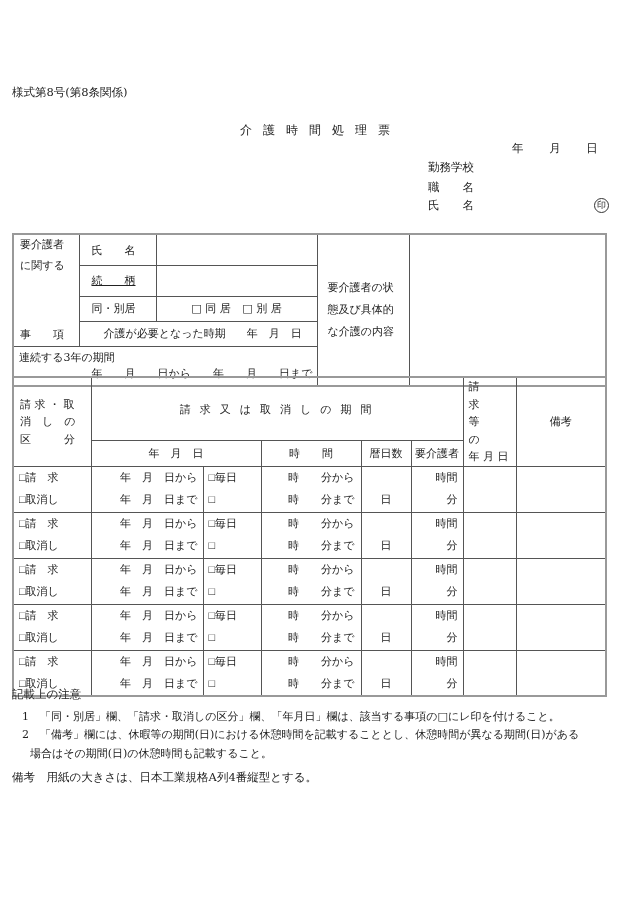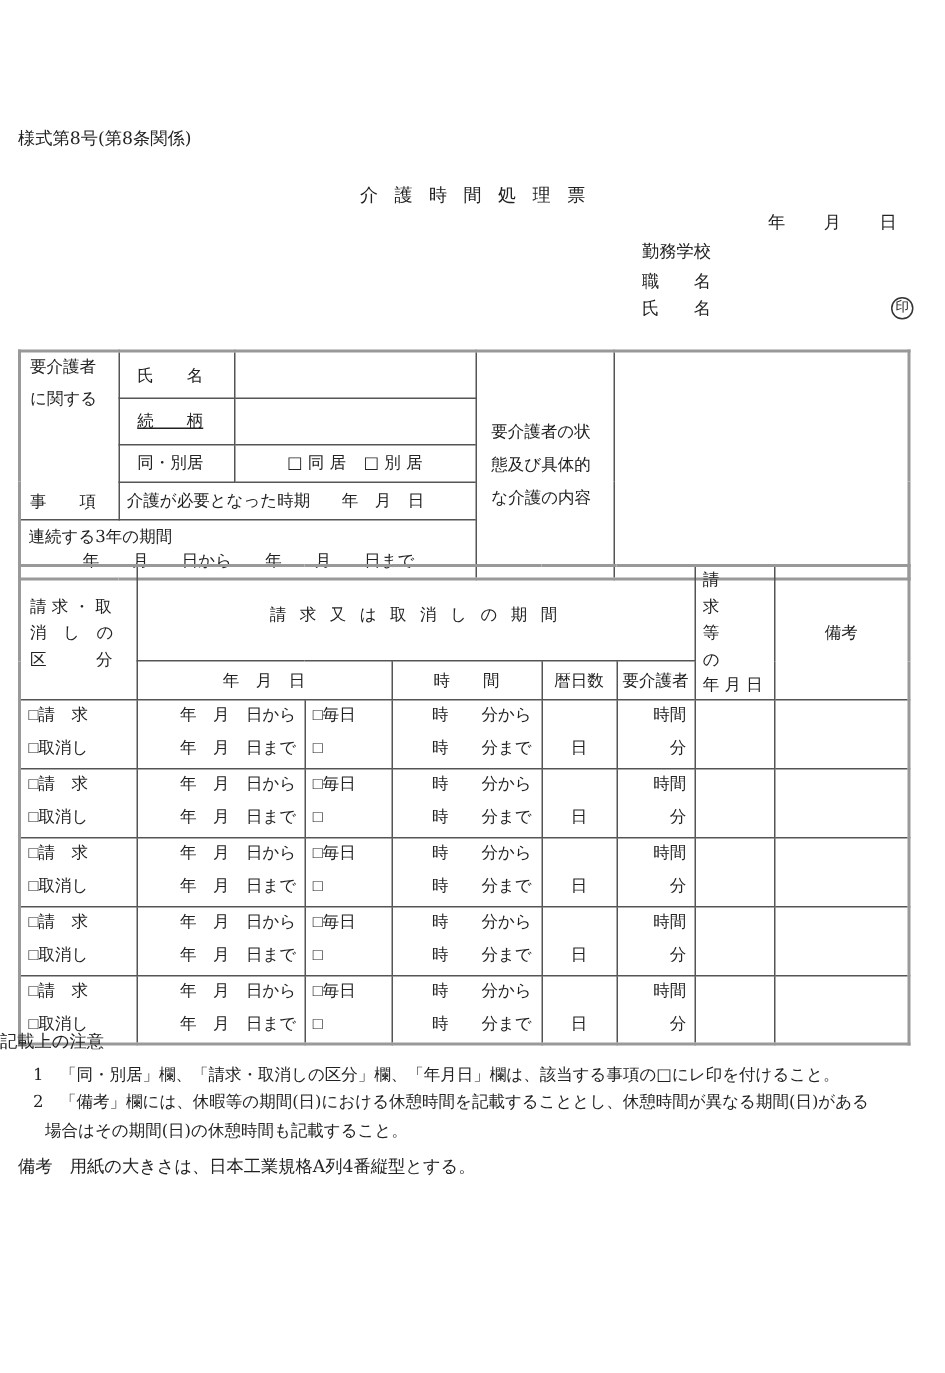--- a/index.html
+++ b/index.html
@@ -61,30 +61,30 @@
     <td></td>
   </tr>
   <tr style="height:23px;">
     <td style="padding-left:12px;">同・別居</td>
     <td class="c">
       <span style="margin-right:8px;">□ 同 居</span>
       <span>□ 別 居</span>
     </td>
   </tr>
   <tr style="height:23px;">
-    <td colspan="2" style="padding-left:5px;margin-top:32px;">
+    <td colspan="2" style="padding-left:24px;margin-top:32px;">
       <span>介護が必要となった時期</span>
       <span style="display:inline-block;width:14px"></span>
       <span>年　月　日</span>
     </td>
   </tr>
   <tr style="height:40px;">
     <td colspan="3" style="padding-left:5px;line-height:1.45;">
       <div>連続する3年の期間</div>
-      <div class="r" style="padding-right:4px;text-align:center;">年　　月　　日から　　年　　月　　日まで</div>
+      <div class="r" style="padding-right:4px;">年　　月　　日から　　年　　月　　日まで</div>
     </td>
   </tr>
 </tbody>
   </table>
 
 <table class="outer" style="left:12px;top:376px;width:593px;">
   <colgroup>
     <col style="width:78px">
       <col style="width:112px">
       <col style="width:58px">
@@ -312,17 +312,17 @@
             <span>時間</span>
             <span>分</span>
           </div>
         </td>
     <td></td>
     <td></td>
   </tr>
 </tbody>
   </table>
 
-<div class="abs" style="left:0;top:689px;">記載上の注意</div>
+<div class="abs" style="left:12px;top:689px;">記載上の注意</div>
 <div class="abs" style="left:22px;top:711px;font-size:11px;">1　「同・別居」欄、「請求・取消しの区分」欄、「年月日」欄は、該当する事項の□にレ印を付けること。</div>
 <div class="abs" style="left:22px;top:729px;font-size:11px;">2　「備考」欄には、休暇等の期間(日)における休憩時間を記載することとし、休憩時間が異なる期間(日)がある</div>
 <div class="abs" style="left:30px;top:748px;font-size:11px;">場合はその期間(日)の休憩時間も記載すること。</div>
 <div class="abs" style="left:12px;top:772px;">備考　用紙の大きさは、日本工業規格A列4番縦型とする。</div>
 
 </body></html>

